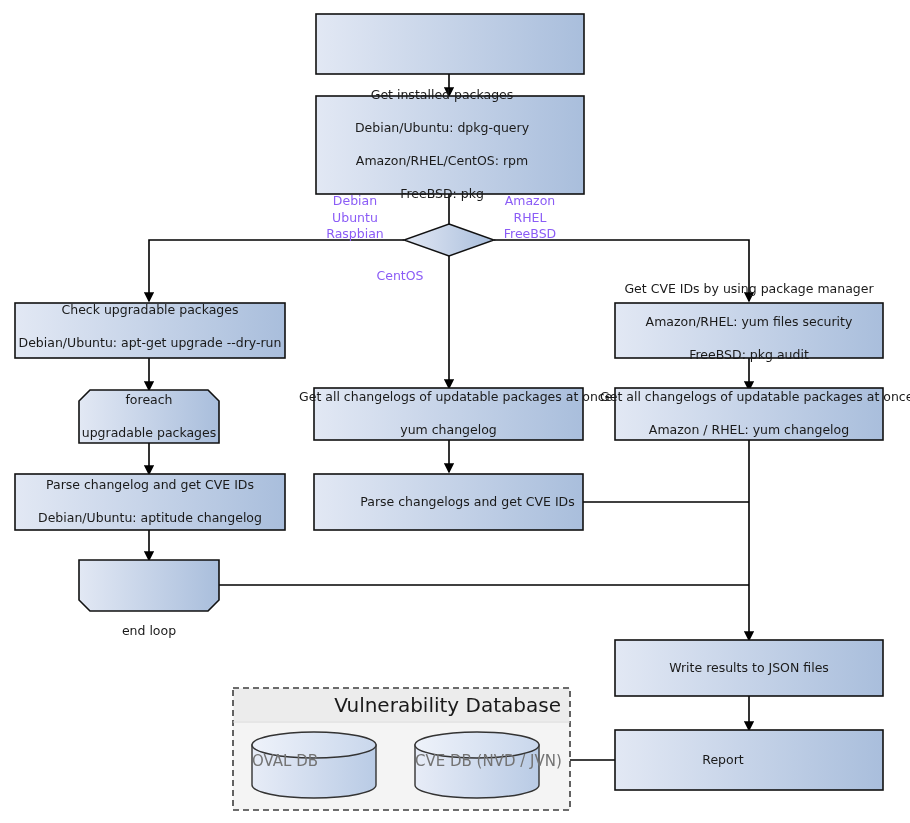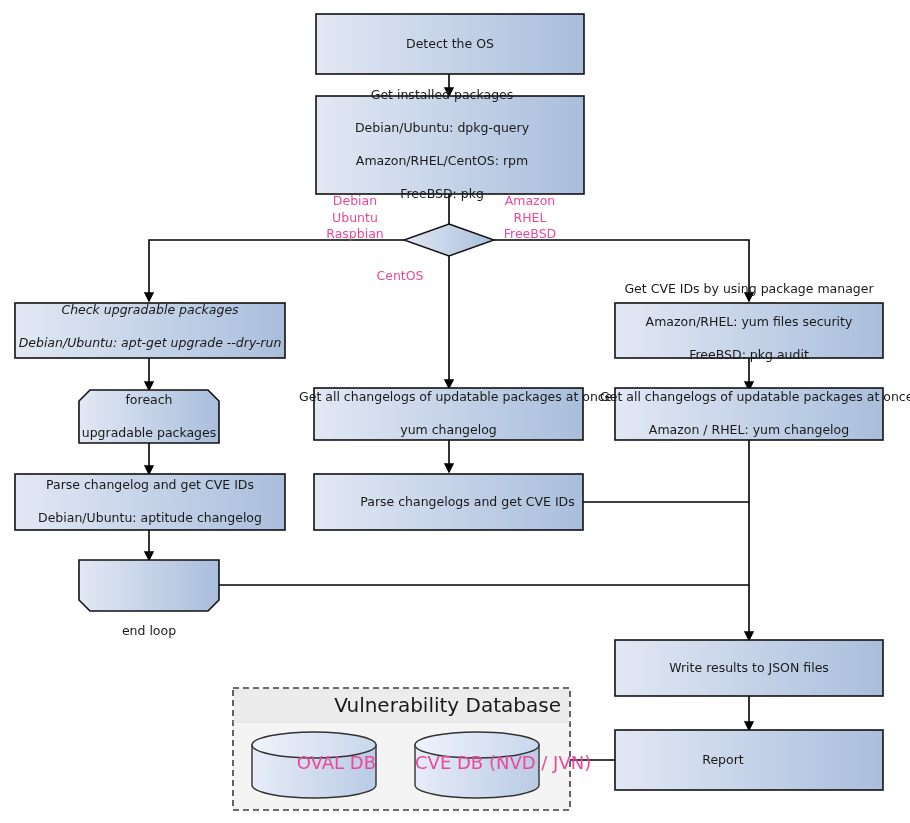--- a/index.html
+++ b/index.html
@@ -33,38 +33,38 @@
     white-space: nowrap;
     pointer-events: none;
     display: flex;
     align-items: center;
     justify-content: center;
   }
   .node-label span { display: block; width: 100%; }
   .edge-label {
     position: absolute;
     text-align: center;
-    color: #ec4899;
+    color: #8b5cf6;
     font-size: 12.5px;
     line-height: 16.5px;
     white-space: nowrap;
   }
   .group-title {
     position: absolute;
     color: #1a1a1a;
     font-size: 20px;
     line-height: 18px;
     text-align: right;
     white-space: nowrap;
   }
   .db-label {
     position: absolute;
-    text-align: right;
-    color: #ec4899;
-    font-size: 18px;
+    text-align: left;
+    color: #737373;
+    font-size: 15px;
     white-space: nowrap;
   }
 </style>
 </head>
 <body>
 
 <div id="canvas">
 
   <svg class="layer" viewBox="0 0 910 823" xmlns="http://www.w3.org/2000/svg">
     <defs>
@@ -144,23 +144,20 @@
 
     <rect x="314" y="388" width="269" height="52" fill="url(#boxgrad)" stroke="#111111" stroke-width="1.6"></rect>
     <rect x="314" y="474" width="269" height="56" fill="url(#boxgrad)" stroke="#111111" stroke-width="1.6"></rect>
 
     <rect x="615" y="303" width="268" height="55" fill="url(#boxgrad)" stroke="#111111" stroke-width="1.6"></rect>
     <rect x="615" y="388" width="268" height="52" fill="url(#boxgrad)" stroke="#111111" stroke-width="1.6"></rect>
     <rect x="615" y="640" width="268" height="56" fill="url(#boxgrad)" stroke="#111111" stroke-width="1.6"></rect>
     <rect x="615" y="730" width="268" height="60" fill="url(#boxgrad)" stroke="#111111" stroke-width="1.6"></rect>
   </svg>
 
-  <div class="node-label" style="left:316px; top:14px; width:268px; height:60px;">
-    <span>Detect the OS</span>
-  </div>
 
   <div class="node-label" style="left:316px; top:96px; width:252px; height:98px;">
     <span>
       <span>Get installed packages</span><br>
       <span>Debian/Ubuntu: dpkg-query</span><br>
       <span>Amazon/RHEL/CentOS: rpm</span><br>
       <span>FreeBSD: pkg</span>
     </span>
   </div>
 
@@ -173,21 +170,21 @@
   <div class="edge-label" style="left:475px; top:193px; width:110px;">
     <span>Amazon</span><br>
     <span>RHEL</span><br>
     <span>FreeBSD</span>
   </div>
 
   <div class="edge-label" style="left:360px; top:268px; width:80px;">
     <span>CentOS</span>
   </div>
 
-  <div class="node-label" style="left:15px; top:303px; width:270px; height:48px;font-style:italic;">
+  <div class="node-label" style="left:15px; top:303px; width:270px; height:48px;">
     <span>
       <span>Check upgradable packages</span><br>
       <span>Debian/Ubuntu: apt-get upgrade --dry-run</span>
     </span>
   </div>
 
   <div class="node-label" style="left:79px; top:390px; width:140px; height:53px;">
     <span>
       <span>foreach</span><br>
       <span>upgradable  packages</span>

